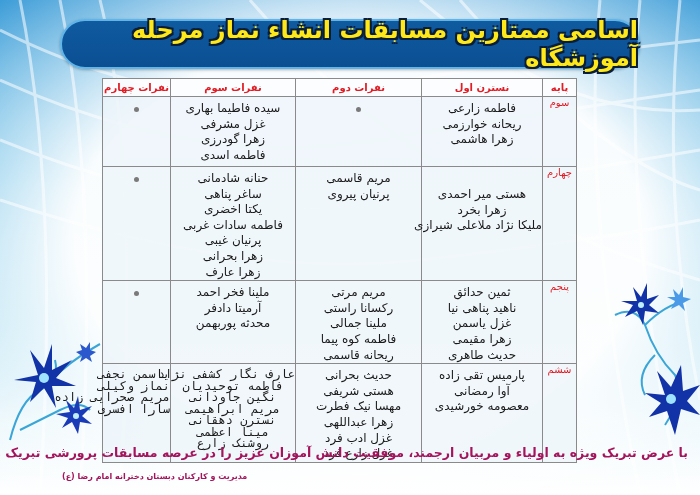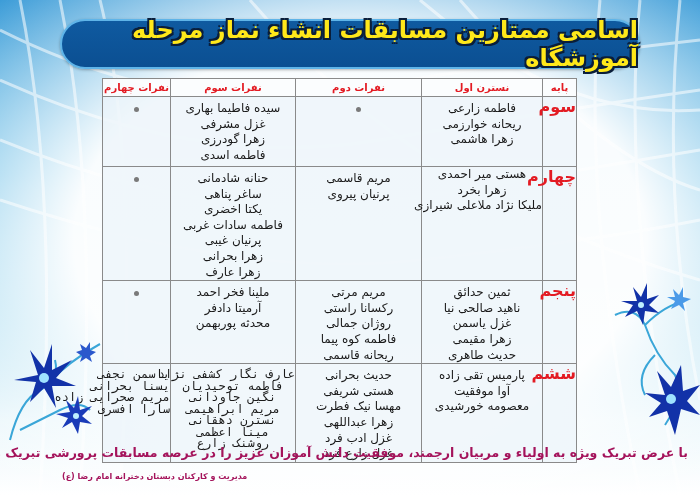--- a/index.html
+++ b/index.html
@@ -53,22 +53,22 @@
       font-size: 10px;
       font-weight: bold;
       color: #e31b23;
       vertical-align: middle;
       padding: 1px 0;
       background: rgba(255,255,255,0.75);
     }
     td.grade {
       vertical-align: middle;
       color: #e31b23;
-      font-weight: bold;
-      font-size: 16px;
+      font-weight: normal;
+      font-size: 10px;
     }
     td.names {
       padding-top: 4px;
       font-size: 12px;
       line-height: 15.6px;
       color: #1a1a1a;
     }
     td.names.tight { line-height: 11.5px; padding-top: 6px; font-family: Liberation Mono, monospace; }
     td.empty { vertical-align: middle; }
     .dot {
@@ -151,21 +151,21 @@
           <span class="name-line">سیده فاطیما بهاری</span>
           <span class="name-line">غزل مشرفی</span>
           <span class="name-line">زهرا گودرزی</span>
           <span class="name-line">فاطمه اسدی</span>
         </td>
         <td class="empty"><span class="dot"></span></td>
       </tr>
 
       <tr style="height:106px">
         <td class="grade">چهارم</td>
-        <td class="names" style="padding-top:0">
+        <td class="names" style="padding-top:20px">
           <span class="name-line">هستی میر احمدی</span>
           <span class="name-line">زهرا بخرد</span>
           <span class="name-line">ملیکا نژاد ملاعلی شیرازی</span>
         </td>
         <td class="names">
           <span class="name-line">مریم قاسمی</span>
           <span class="name-line">پرنیان پیروی</span>
         </td>
         <td class="names">
           <span class="name-line">حنانه شادمانی</span>
@@ -176,45 +176,45 @@
           <span class="name-line">زهرا بحرانی</span>
           <span class="name-line">زهرا عارف</span>
         </td>
         <td class="empty"><span class="dot"></span></td>
       </tr>
 
       <tr style="height:82px">
         <td class="grade">پنجم</td>
         <td class="names">
           <span class="name-line">ثمین حدائق</span>
-          <span class="name-line">ناهید صالحی نیا</span>
+          <span class="name-line">ناهید پناهی نیا</span>
           <span class="name-line">غزل یاسمن</span>
           <span class="name-line">زهرا مقیمی</span>
           <span class="name-line">حدیث طاهری</span>
         </td>
         <td class="names">
           <span class="name-line">مریم مرتی</span>
           <span class="name-line">رکسانا راستی</span>
-          <span class="name-line">روژان جمالی</span>
+          <span class="name-line">ملینا جمالی</span>
           <span class="name-line">فاطمه کوه پیما</span>
           <span class="name-line">ریحانه قاسمی</span>
         </td>
         <td class="names">
           <span class="name-line">ملینا فخر احمد</span>
           <span class="name-line">آرمیتا دادفر</span>
           <span class="name-line">محدثه پوربهمن</span>
         </td>
         <td class="empty"><span class="dot"></span></td>
       </tr>
 
       <tr style="height:96px">
         <td class="grade">ششم</td>
         <td class="names">
           <span class="name-line">پارمیس تقی زاده</span>
-          <span class="name-line">آوا موفقیت</span>
+          <span class="name-line">آوا رمضانی</span>
           <span class="name-line">معصومه خورشیدی</span>
         </td>
         <td class="names">
           <span class="name-line">حدیث بحرانی</span>
           <span class="name-line">هستی شریفی</span>
           <span class="name-line">مهسا نیک فطرت</span>
           <span class="name-line">زهرا عبداللهی</span>
           <span class="name-line">غزل ادب فرد</span>
           <span class="name-line">غزل زارع فرد</span>
         </td>
@@ -222,21 +222,21 @@
           <span class="name-line">عارف نگار کشفی نژاد</span>
           <span class="name-line">فاطمه توحیدیان</span>
           <span class="name-line">نگین جاودانی</span>
           <span class="name-line">مریم ابراهیمی</span>
           <span class="name-line">نسترن دهقانی</span>
           <span class="name-line">مینا اعظمی</span>
           <span class="name-line">روشنک زارع</span>
         </td>
         <td class="names tight">
           <span class="name-line">یاسمن نجفی</span>
-          <span class="name-line">یسنا بحرانی</span>
+          <span class="name-line">نماز وکیلی</span>
           <span class="name-line">مریم صحرایی زاده</span>
           <span class="name-line">سارا افسری</span>
         </td>
       </tr>
     </tbody>
   </table>
 </div>
 
 <svg class="flower" style="left:0;top:330px" width="110" height="120" viewBox="0 0 110 120">
   <g fill="none" stroke="#3aa6d8" stroke-width="2">

